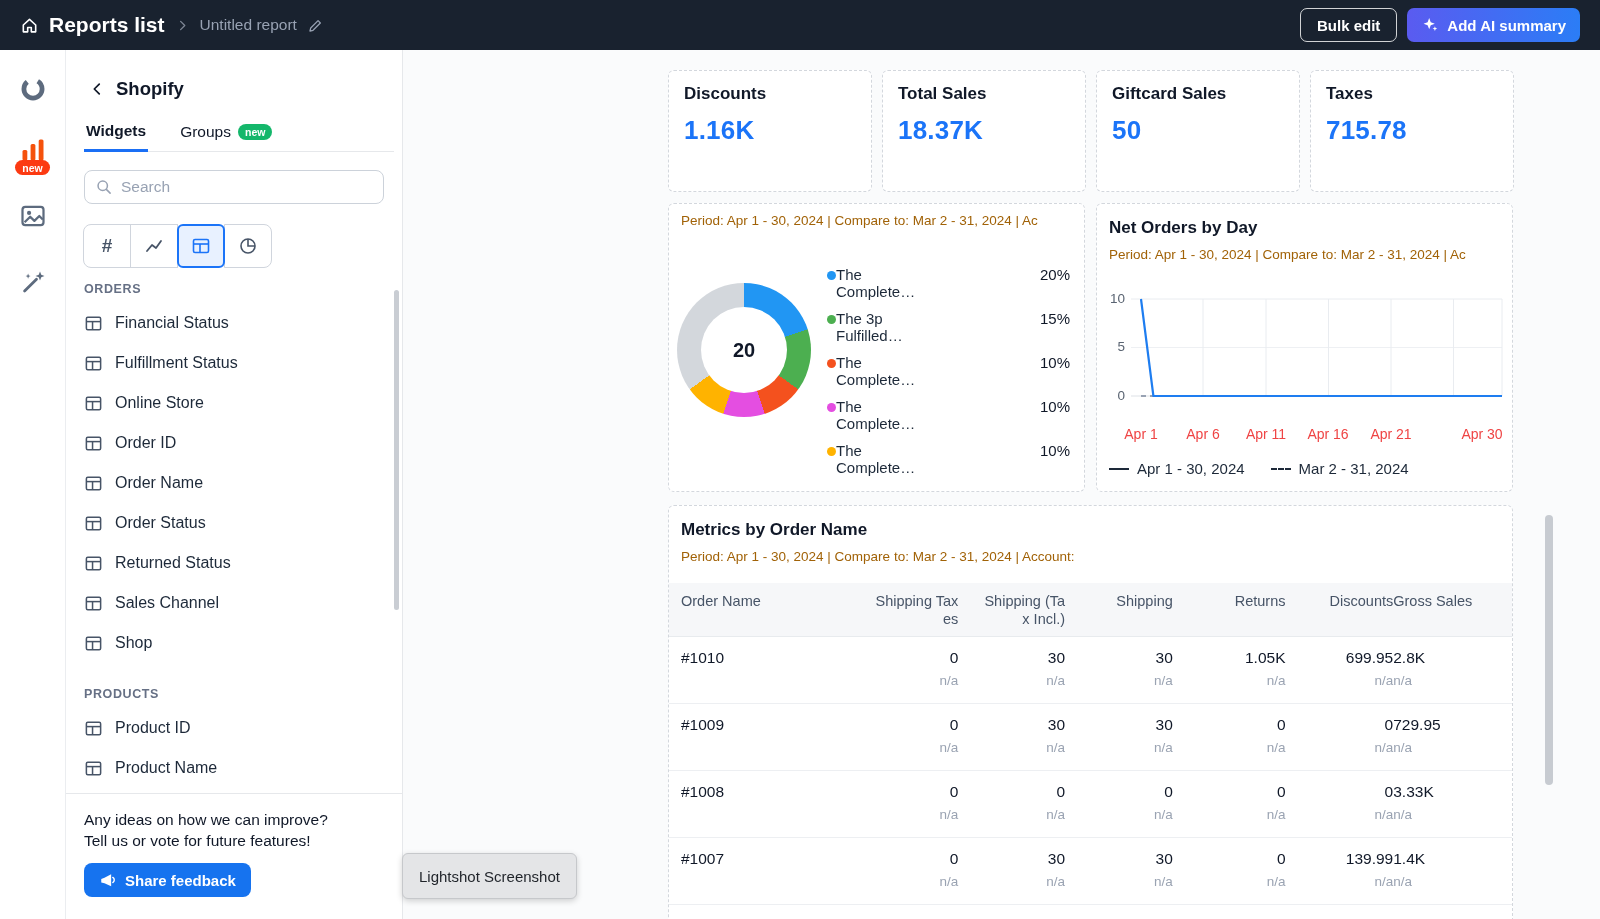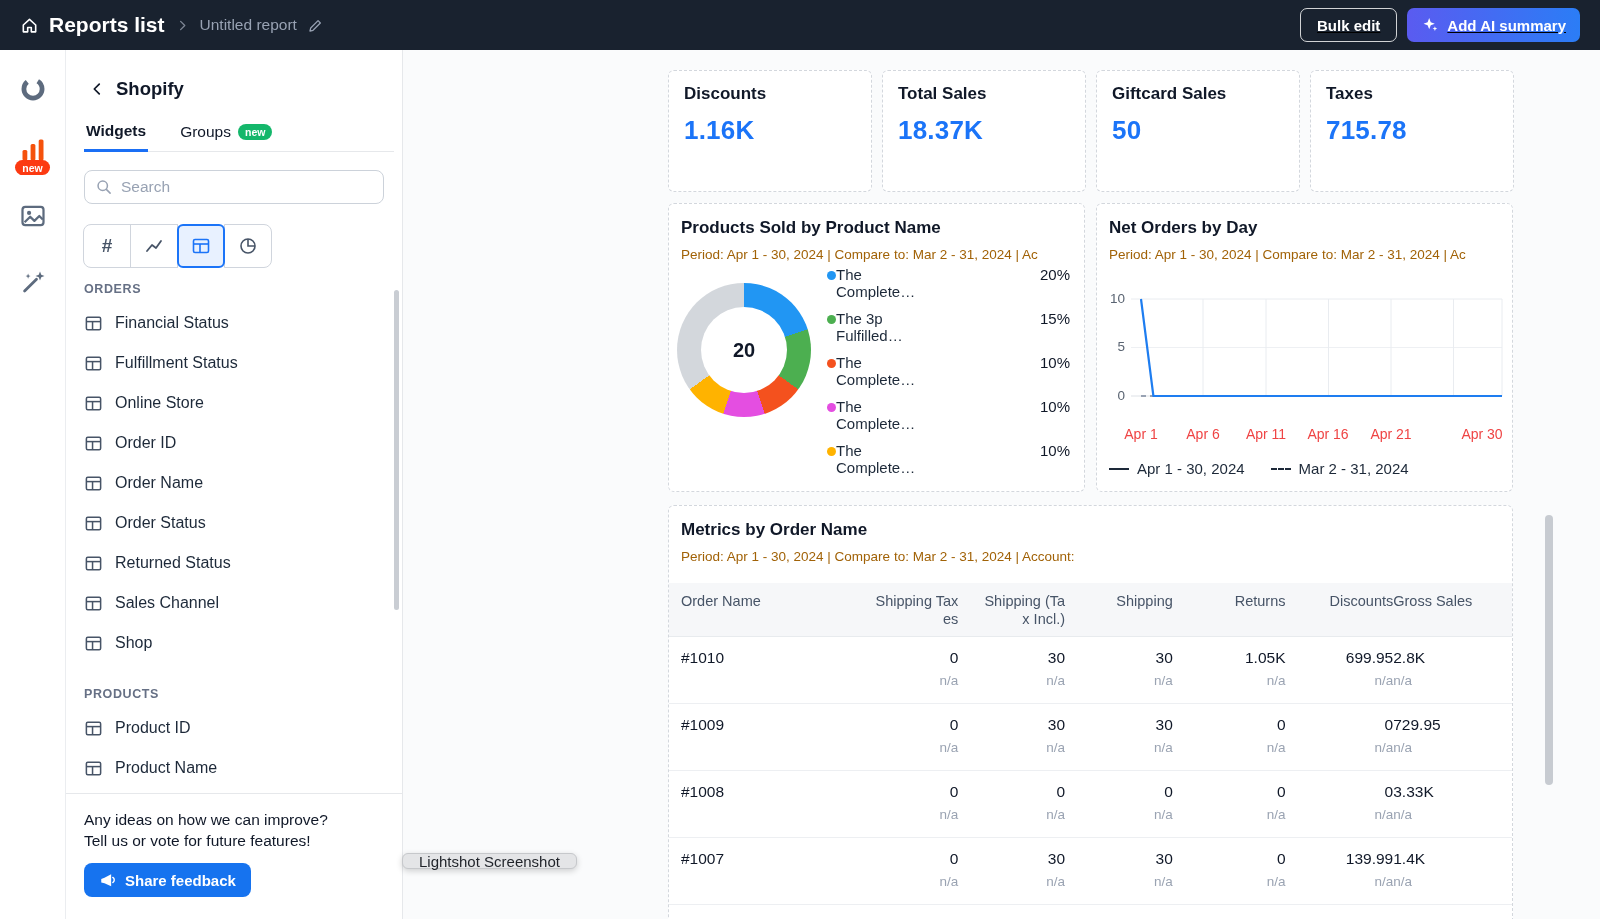--- a/index.html
+++ b/index.html
@@ -9,21 +9,21 @@
 
   
   .topbar { position:absolute; top:0; left:0; width:1600px; height:50px; background:#19222f;
     display:flex; align-items:center; padding:0 20px; z-index:10; }
   .tb-left { display:flex; align-items:center; }
   .home-btn { display:flex; align-items:center; cursor:pointer; }
   .crumb-root { font-size:21px; font-weight:700; color:#ffffff; margin-left:10px; cursor:pointer; }
   .crumb-sep { margin:0 10px; display:flex; }
   .crumb-title { font-size:15.5px; color:#98a2b3; }
   .pencil { margin-left:10px; display:flex; cursor:pointer; }
-  .tb-right { margin-left:auto; display:flex; align-items:center; gap:10px;text-decoration:underline; }
+  .tb-right { margin-left:auto; display:flex; align-items:center; gap:10px; }
   .btn-bulk { height:34px; padding:0 16px; background:transparent; border:1px solid rgba(255,255,255,.8);
     border-radius:7px; color:#fff; font-size:15px; font-weight:600; font-family:inherit; cursor:pointer; }
   .btn-ai { height:34px; padding:0 14px; border:none; border-radius:7px;
     background:linear-gradient(90deg,#5a5bf0,#2b7df6); color:#fff; font-size:15px; font-weight:600;
     font-family:inherit; display:flex; align-items:center; gap:8px; cursor:pointer; }
 
   
   .rail { position:absolute; top:50px; left:0; width:66px; height:869px; background:#fff;
     border-right:1px solid #ebedf0; z-index:5; }
   .rail-item { position:absolute; left:0; width:65px; display:flex; flex-direction:column; align-items:center; cursor:pointer; }
@@ -57,21 +57,21 @@
   .side-item { display:flex; align-items:center; gap:12px; height:40px; font-size:16px; color:#1d2939; cursor:pointer; }
   .side-item .ico { color:#475467; display:flex; }
   .panel-scroll { position:absolute; right:3px; top:240px; width:5px; height:320px; border-radius:3px; background:#c9cdd3; }
   .feedback { position:absolute; left:0; right:0; bottom:0; height:126px; border-top:1px solid #e6e8eb;
     background:#fff; padding:15px 18px 0; }
   .fb-text { font-size:15.5px; color:#101828; line-height:21px; }
   .btn-feedback { margin-top:12px; height:34px; padding:0 15px; background:#1673ef; color:#fff; border:none;
     border-radius:8px; font-size:15px; font-weight:700; font-family:inherit; display:flex; align-items:center; gap:8px; cursor:pointer; }
 
   
-  .tooltip { position:absolute; left:402px; top:853px; height:16px; padding:0 16px; display:flex; align-items:center;
+  .tooltip { position:absolute; left:402px; top:853px; height:46px; padding:0 16px; display:flex; align-items:center;
     background:#e4e5e7; border:1px solid #c6c8cb; border-radius:6px; font-size:15px; color:#1f2329; z-index:30;
     box-shadow:0 2px 6px rgba(0,0,0,.18); white-space:nowrap; }
 
   
   .canvas { position:absolute; left:403px; top:50px; width:1197px; height:869px; background:#fafbfc; overflow:hidden; }
   .card { position:absolute; background:#fff; border:1px dashed #d3d7dd; border-radius:6px; }
   .kpi { padding:13px 15px; }
   .kpi-title { font-size:17px; font-weight:700; color:#101828; }
   .kpi-value { margin-top:11px; font-size:26px; font-weight:700; color:#1b74f8; letter-spacing:.2px; }
   .card-title { font-size:17px; font-weight:700; color:#101828; padding:14px 12px 0; }
@@ -419,21 +419,20 @@
     <div class="card kpi" style="left:693px; top:20px; width:204px; height:122px">
       <div class="kpi-title">Giftcard Sales</div>
       <div class="kpi-value">50</div>
     </div>
     <div class="card kpi" style="left:907px; top:20px; width:204px; height:122px">
       <div class="kpi-title">Taxes</div>
       <div class="kpi-value">715.78</div>
     </div>
 
     <div class="card" style="left:265px; top:153px; width:417px; height:289px">
-      <div class="card-title">Products Sold by Product Name</div>
       <div class="card-period">Period: Apr 1 - 30, 2024 | Compare to: Mar 2 - 31, 2024 | Ac</div>
       <div class="donut" style="background: conic-gradient(rgb(33, 150, 243) 0%, rgb(33, 150, 243) 20%, rgb(76, 175, 80) 20%, rgb(76, 175, 80) 35%, rgb(244, 81, 30) 35%, rgb(244, 81, 30) 45%, rgb(228, 78, 225) 45%, rgb(228, 78, 225) 55%, rgb(255, 179, 0) 55%, rgb(255, 179, 0) 65%, rgb(211, 215, 220) 65%, rgb(211, 215, 220) 100%);">
         <div class="donut-hole">
           <span class="donut-center">20</span>
         </div>
       </div>
       <div class="legend">
         <div class="lg-row">
           <span class="legend-dot" style="background: rgb(33, 150, 243);"></span>
           <span class="lg-label">The Complete…</span>

